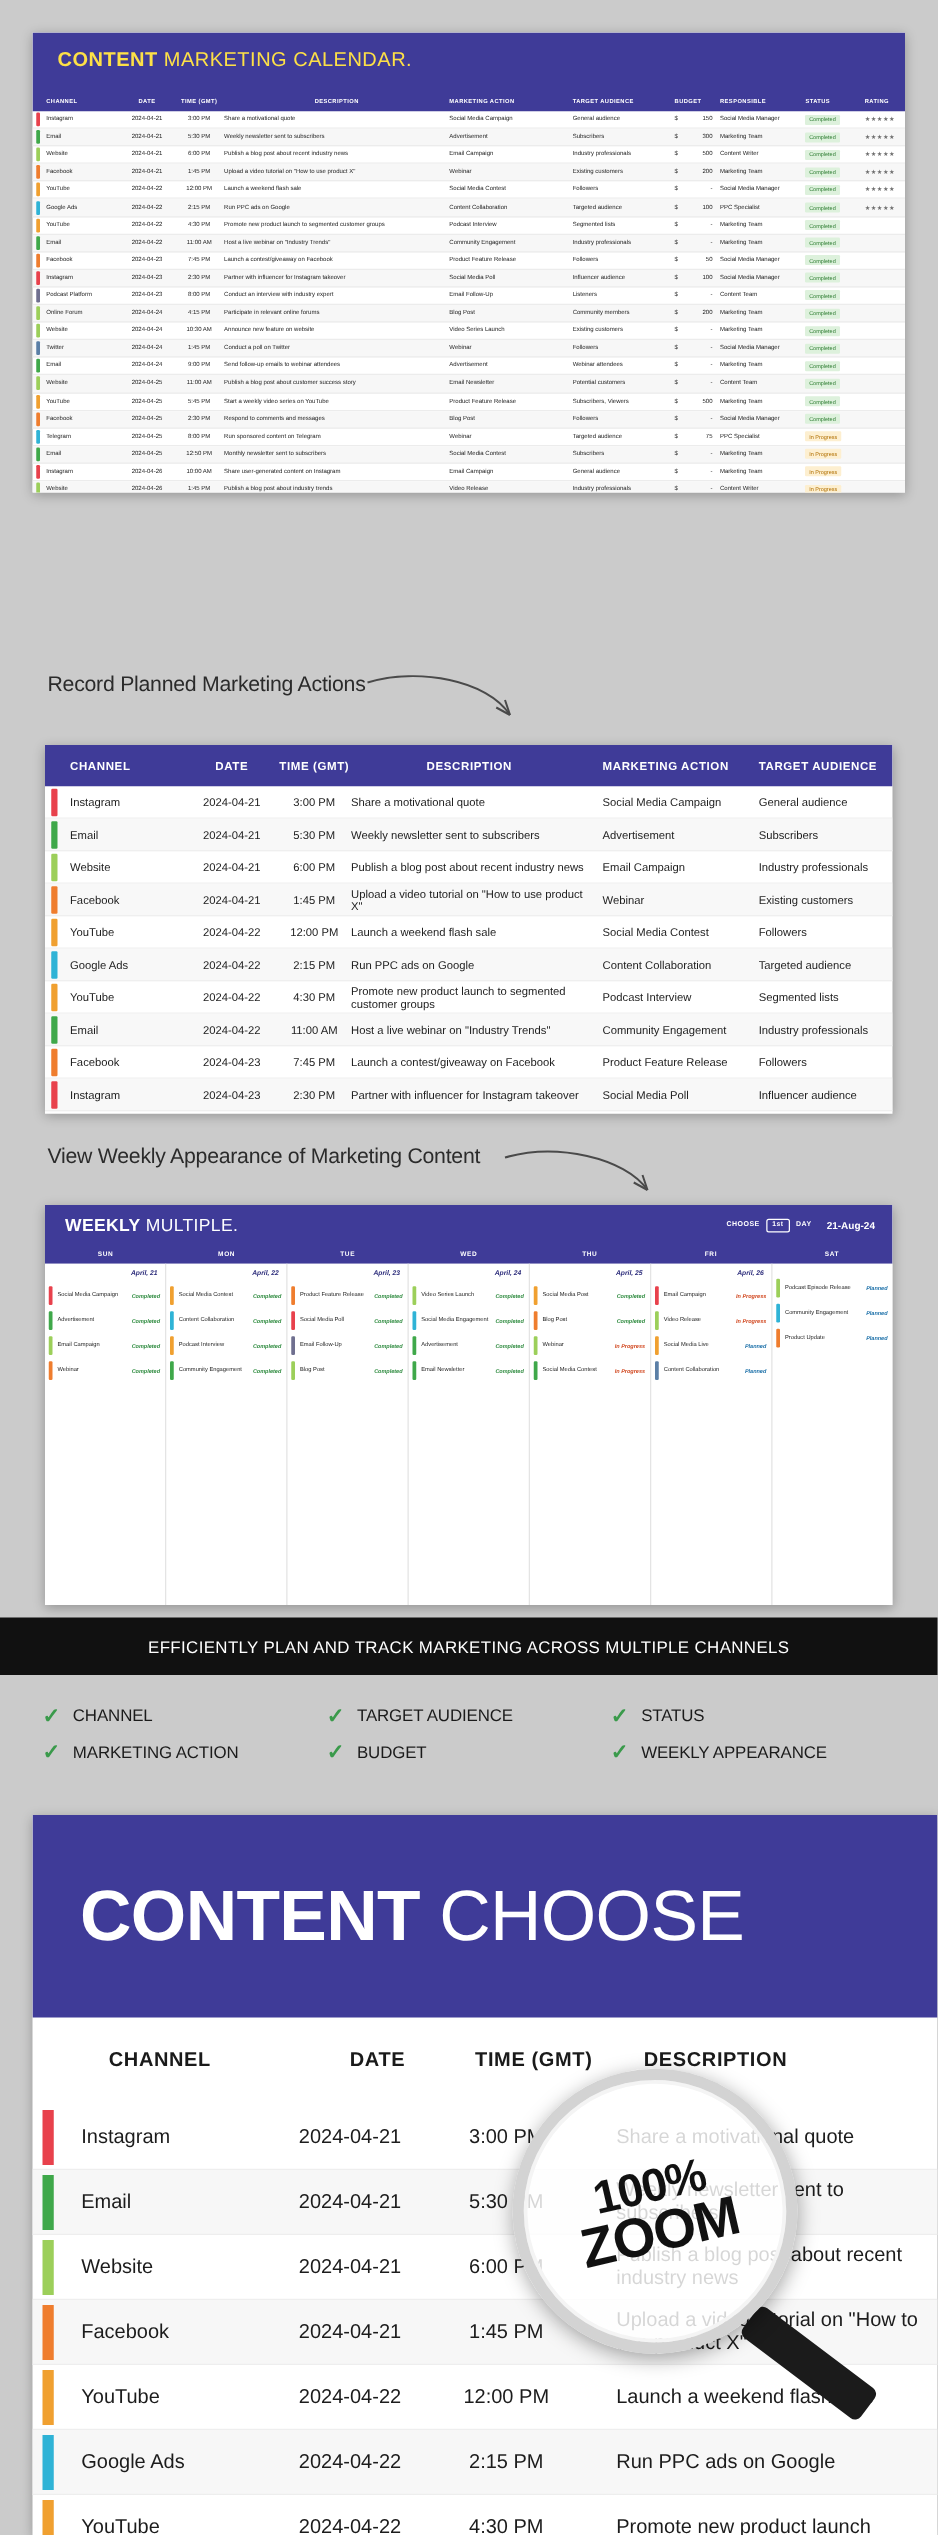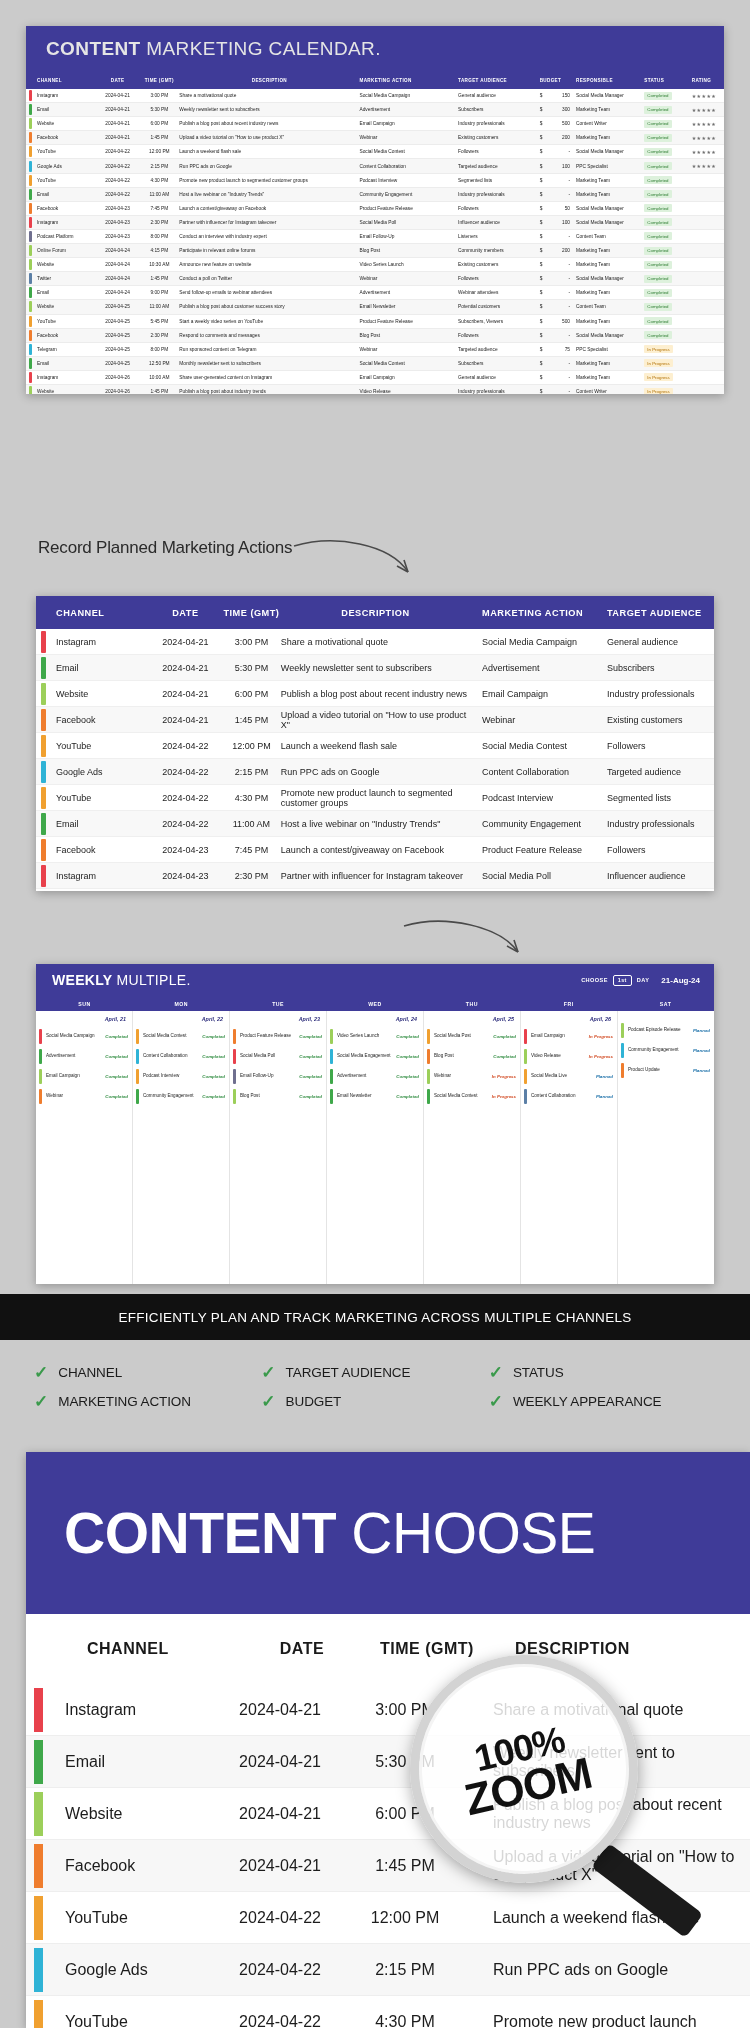--- a/index.html
+++ b/index.html
@@ -25,21 +25,21 @@
     width: 698px; height: 368px;
     overflow: hidden;
   }
   .s1 .titlebar {
     background: #3f3b98;
     height: 46px;
     display: flex; align-items: center;
     padding-left: 20px;
   }
   .s1 .titlebar .t {
-    color: #e5e5e5; font-size: 19px; letter-spacing: .4px; text-align: right;
+    color: #fde047; font-size: 16px; letter-spacing: .4px; text-align: right;
   }
   .s1 .titlebar .t b { font-weight: 700; }
   .s1 .titlebar .t span.reg { font-weight: 400; }
 
   .s1 .hdr {
     background: #3f3b98;
     display: flex; align-items: center;
     height: 17px;
     color: #fff;
     font-size: 4.6px; font-weight: 700; letter-spacing: .35px;
@@ -708,20 +708,21 @@
           <div class="z-ch">Instagram</div>
           <div class="z-dt">2024-04-23</div>
           <div class="z-tm">2:30 PM</div>
           <div class="z-ds">Partner with influencer for Instagram takeover</div>
           <div class="z-ma">Social Media Poll</div>
           <div class="z-ta">Influencer audience</div>
         </div>
       </div>
   </div>
 
+  <div class="callout" style="left:38px; top:915px;">View Weekly Appearance of Marketing Content</div>
   <svg class="arrowsvg" style="left:400px; top:918px;" width="130" height="50" viewBox="0 0 130 50">
     <path d="M4 8 C45 -4 100 8 118 34" stroke="#4a4a4a" stroke-width="1.6" fill="none"></path>
     <path d="M118 34 L107 28 M118 34 L114 22" stroke="#4a4a4a" stroke-width="1.6" fill="none"></path>
   </svg>
 
   <div class="card s3">
     <div class="titlebar">
       <div class="t">
         <b>WEEKLY</b><span> MULTIPLE.</span>
       </div>

